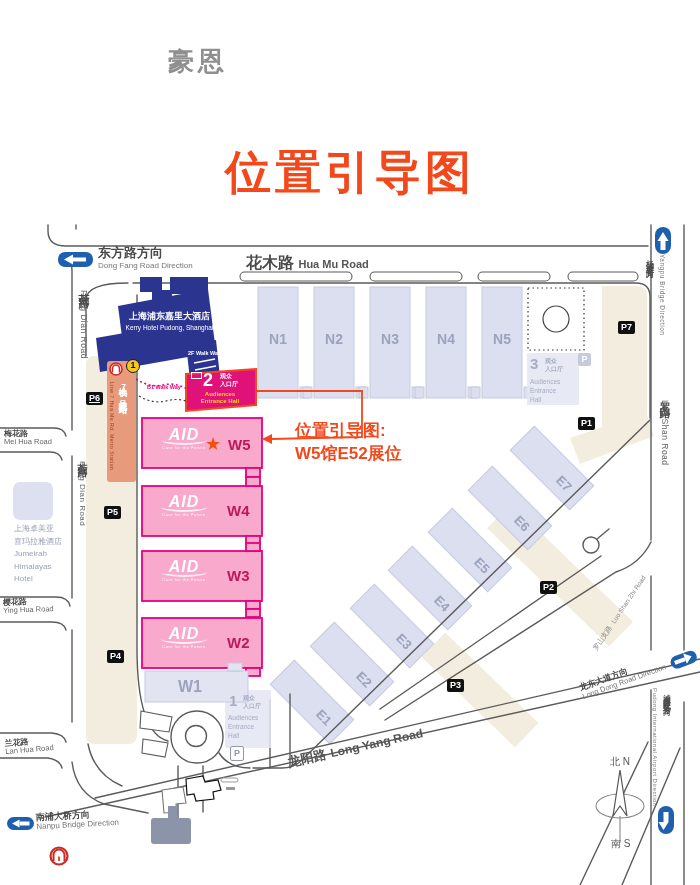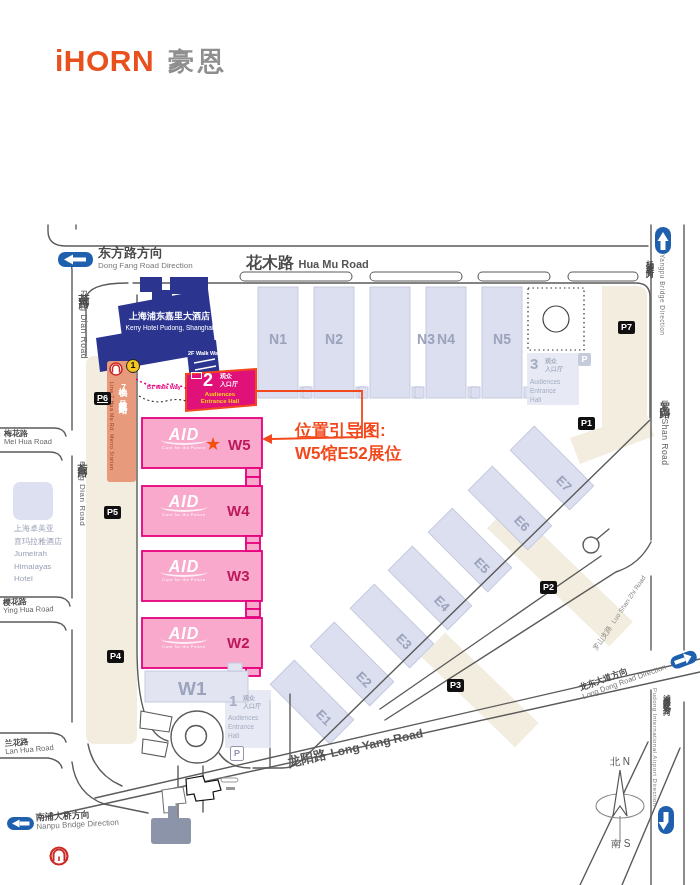--- a/index.html
+++ b/index.html
@@ -203,22 +203,22 @@
     <g>
       <circle cx="59" cy="856" r="8.5" fill="#fff" stroke="#CB2B24" stroke-width="2.2"></circle>
       <path d="M 53.5,861 V 855 A 5.5,5.5 0 0 1 64.5,855 V 861" fill="none" stroke="#CB2B24" stroke-width="2"></path>
       <line x1="59" y1="856.5" x2="59" y2="861" stroke="#CB2B24" stroke-width="1.6"></line>
     </g>
 
     <path d="M 136,379 Q 150,388 163,385 Q 175,382 187,389" fill="none" stroke="#E6017E" stroke-width="1.5" stroke-dasharray="2,2.6"></path>
     <path d="M 139,396 Q 152,404 166,401 Q 176,398 186,401" fill="none" stroke="#3a3a3a" stroke-width="1.2" stroke-dasharray="2,2.6"></path>
   </svg>
 
-  <div class="lbl xb" style="left:55px;top:44px;font-size:30px;color:#E8511D;letter-spacing:.5px;">iHORN</div>
   <div class="lbl b" style="left:168px;top:47px;font-size:26px;color:#8F8F8F;letter-spacing:4px;">豪恩</div>
+  <div class="lbl xb" style="left:0;top:146px;width:700px;text-align:center;font-size:46px;color:#F3481C;letter-spacing:4px;">位置引导图</div>
 
   <div class="lbl" style="left:98px;top:246px;">
     <div class="b" style="font-size:13px;">东方路方向</div>
     <div style="font-size:8px;color:#777;">Dong Fang Road Direction</div>
   </div>
   <div class="lbl" style="left:246px;top:254px;">
     <span class="b" style="font-size:16px;">花木路</span>
     <span style="font-size:11px;font-weight:bold;color:#555;">Hua Mu Road</span>
   </div>
   <div class="lbl" style="left:4px;top:429px;">
@@ -267,38 +267,38 @@
   <div class="vcol cjk xb" style="left:119px;top:380px;font-size:8.5px;color:#fff;letter-spacing:1px;">地铁7号线花木路站</div>
   <div class="vcol lat" style="left:109px;top:382px;font-size:5px;color:#9E3A1C;">Line 7 Hua Mu Rd. Metro Station</div>
   <svg width="700" height="885" viewBox="0 0 700 885" style="pointer-events:none;">
     <circle cx="116" cy="369" r="6" fill="#fff" stroke="#CB2B24" stroke-width="1.6"></circle>
     <path d="M 112.5,372.5 V 368.5 A 3.5,3.5 0 0 1 119.5,368.5 V 372.5" fill="none" stroke="#CB2B24" stroke-width="1.5"></path>
   </svg>
   <div class="abs" style="left:126px;top:359px;width:14px;height:14px;background:#F6C71E;border:1.4px solid #1a1a1a;border-radius:50%;box-sizing:border-box;text-align:center;line-height:11px;font-size:9px;font-weight:bold;color:#111;">1</div>
 
   <div class="halllbl" style="left:265px;top:331px;width:26px;text-align:center;">N1</div>
   <div class="halllbl" style="left:321px;top:331px;width:26px;text-align:center;">N2</div>
-  <div class="halllbl" style="left:377px;top:331px;width:26px;text-align:center;margin-left:36px;">N3</div>
+  <div class="halllbl" style="left:377px;top:331px;width:26px;text-align:center;">N3</div>
   <div class="halllbl" style="left:433px;top:331px;width:26px;text-align:center;">N4</div>
   <div class="halllbl" style="left:489px;top:331px;width:26px;text-align:center;">N5</div>
 
   <div class="elbl" style="left:316px;top:710px;">E1</div>
   <div class="elbl" style="left:356px;top:672px;">E2</div>
   <div class="elbl" style="left:396px;top:634px;">E3</div>
   <div class="elbl" style="left:434px;top:596px;">E4</div>
   <div class="elbl" style="left:474px;top:558px;">E5</div>
   <div class="elbl" style="left:514px;top:516px;">E6</div>
   <div class="elbl" style="left:556px;top:476px;">E7</div>
 
   <div class="lbl" style="left:205px;top:434px;font-size:18px;color:#F3500F;">★</div>
   <div class="wlbl" style="left:228px;top:436px;">W5</div>
   <div class="wlbl" style="left:227px;top:502px;">W4</div>
   <div class="wlbl" style="left:227px;top:567px;">W3</div>
   <div class="wlbl" style="left:227px;top:634px;">W2</div>
-  <div class="halllbl" style="left:178px;top:678px;font-size:19px;">W1</div>
+  <div class="halllbl" style="left:178px;top:678px;font-size:16px;">W1</div>
 
   <div class="aid" style="left:152px;top:428px;">
     <div class="nm">AID</div>
       <span class="sw"></span>
     <div class="tg">Care for the Future</div>
   </div>
   <div class="aid" style="left:152px;top:495px;">
     <div class="nm">AID</div>
       <span class="sw"></span>
     <div class="tg">Care for the Future</div>
@@ -359,21 +359,21 @@
     <div>Audiences</div>
     <div>Entrance</div>
     <div>Hall</div>
   </div>
 
   <div class="pblk" style="left:578px;top:417px;">P1</div>
   <div class="pblk" style="left:540px;top:581px;">P2</div>
   <div class="pblk" style="left:447px;top:679px;">P3</div>
   <div class="pblk" style="left:107px;top:650px;">P4</div>
   <div class="pblk" style="left:104px;top:506px;">P5</div>
-  <div class="pblk" style="left:94px;top:392px;text-decoration:underline;">P6</div>
+  <div class="pblk" style="left:86px;top:392px;text-decoration:underline;">P6</div>
   <div class="pblk" style="left:618px;top:321px;">P7</div>
   <div class="abs" style="left:578px;top:353px;width:13px;height:13px;background:#C5CBDA;color:#fff;font-size:9px;font-weight:bold;text-align:center;line-height:13px;border-radius:2px;">P</div>
   <div class="abs" style="left:230px;top:746px;width:14px;height:15px;background:#fff;border:1.5px solid #9298AC;box-sizing:border-box;color:#9298AC;font-size:9px;font-weight:bold;text-align:center;line-height:12px;border-radius:2px;">P</div>
 
   <div class="lbl" style="left:610px;top:756px;font-size:10px;color:#555;">北 N</div>
   <div class="lbl" style="left:611px;top:838px;font-size:10px;color:#555;">南 S</div>
 
 
 </div>
 

